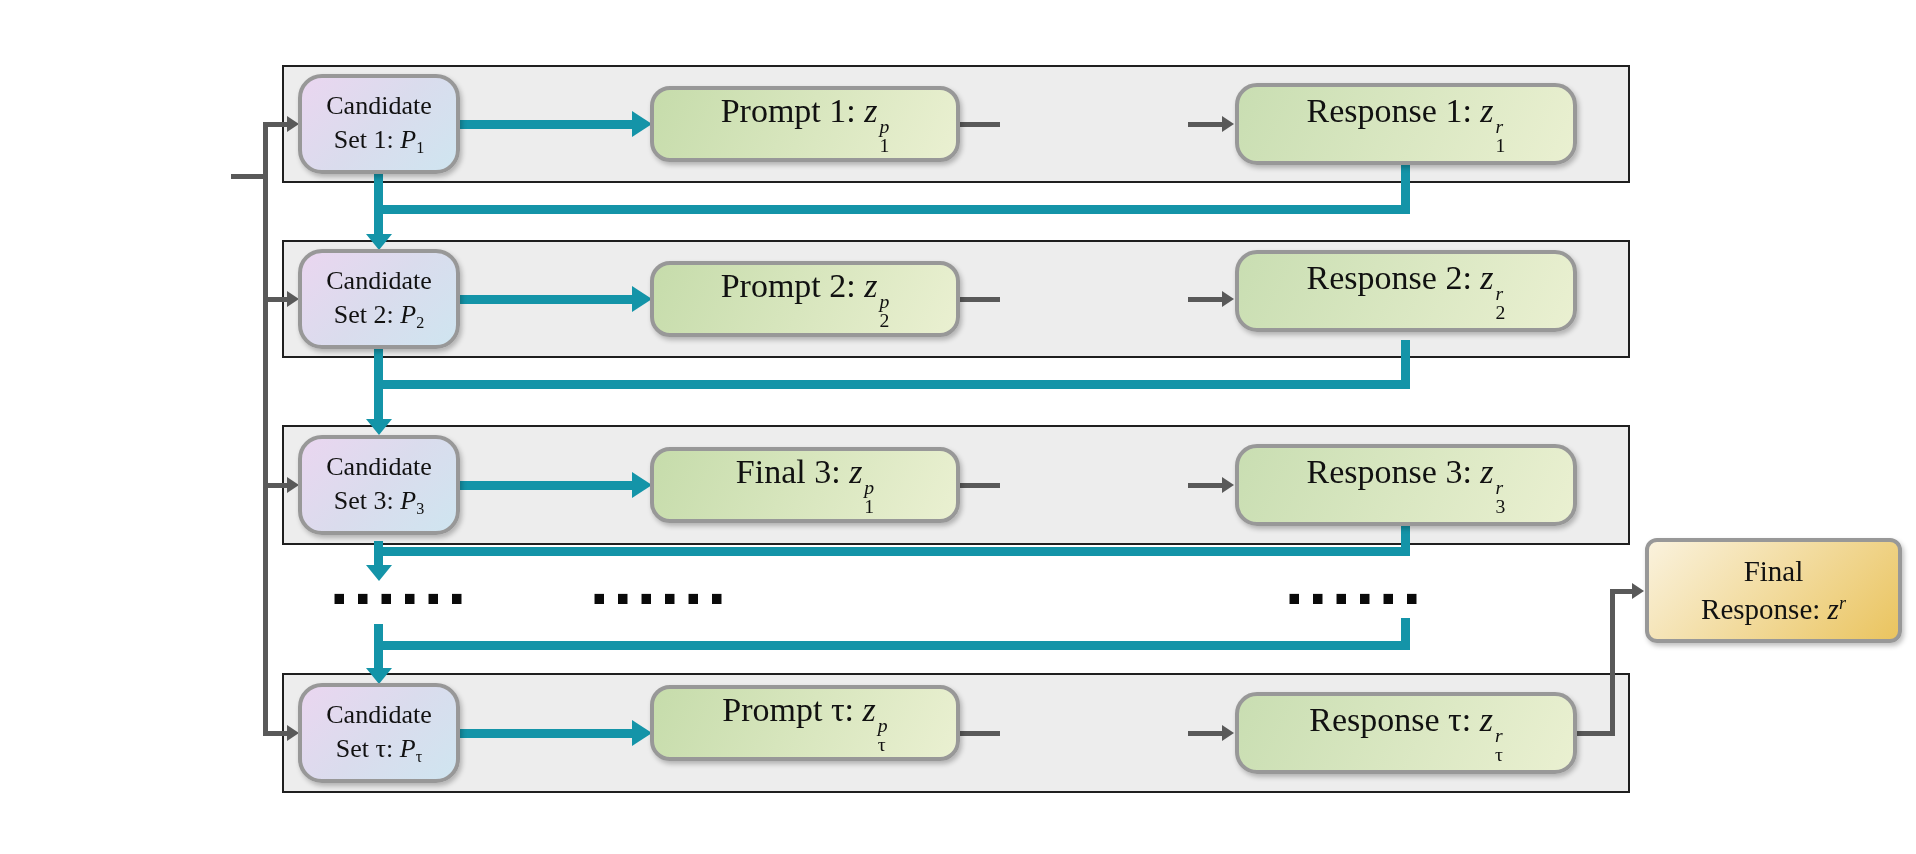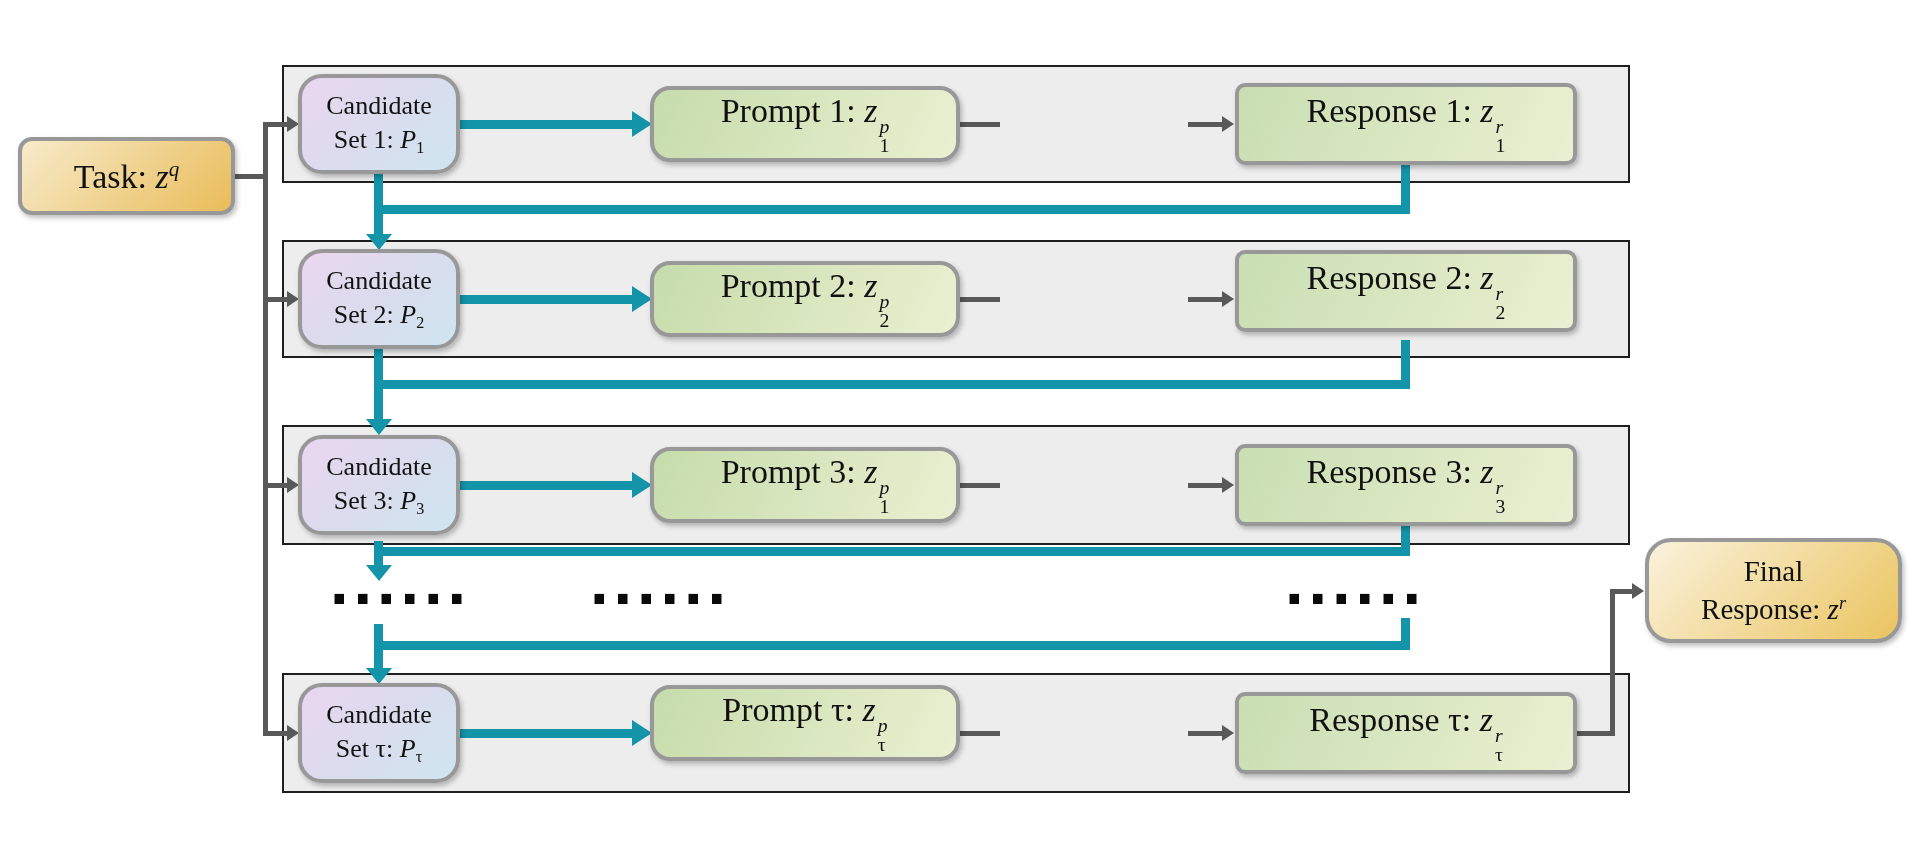--- a/index.html
+++ b/index.html
@@ -10,30 +10,30 @@
   .seg{position:absolute;z-index:2;}
   .teal{background:#1494a8;}
   .gray{background:#595959;}
   .box{position:absolute;display:flex;align-items:center;justify-content:center;text-align:center;
        border:4px solid #989898;box-sizing:border-box;z-index:4;
        box-shadow:2px 3px 5px rgba(0,0,0,0.25);}
   .candidate{left:298px;width:162px;height:100px;border-radius:24px;font-size:26px;line-height:1.3;
              background:linear-gradient(135deg,#ead6f0 0%,#dadced 50%,#cfe5f0 100%);}
   .prompt{left:650px;width:310px;height:76px;border-radius:20px;font-size:34px;
           background:linear-gradient(115deg,#c6dcab 0%,#eaf0d1 100%);}
-  .response{left:1235px;width:342px;height:82px;border-radius:10px;font-size:34px;
+  .response{left:1235px;width:342px;height:82px;border-radius:22px;font-size:34px;
             background:linear-gradient(115deg,#c9deb2 0%,#eaf0d1 100%);font-family:Liberation Serif, serif;}
   .llm{position:absolute;left:997px;top:25px;width:193px;height:818px;border-radius:40px;
        border:5px solid #989898;display:flex;align-items:center;justify-content:center;
        background:linear-gradient(100deg,#0beef4 0%,#6fd3f0 55%,#bedbee 100%);
        z-index:6;font-size:50px;font-weight:bold;letter-spacing:3px;
        padding-bottom:95px;box-sizing:border-box;box-shadow:3px 3px 6px rgba(0,0,0,0.25);}
   .task{left:18px;top:137px;width:217px;height:78px;border-radius:14px;font-size:34px;
         background:linear-gradient(135deg,#f7ebcb 0%,#e9bc59 100%);}
-  .final{left:1645px;top:538px;width:257px;height:105px;border-radius:26px;font-size:29px;line-height:1.3;
+  .final{left:1645px;top:538px;width:257px;height:105px;border-radius:12px;font-size:29px;line-height:1.3;
          background:linear-gradient(135deg,#faf2dd 0%,#eac45f 100%);}
   .mvar{font-style:italic;}
   .sup{font-size:0.62em;vertical-align:0.55em;font-style:italic;}
   .sub{font-size:0.62em;vertical-align:-0.28em;}
   .supsub{display:inline-flex;flex-direction:column;align-items:flex-start;
           font-size:0.58em;line-height:1.0;vertical-align:-0.55em;margin-left:2px;}
   .ss-sup{font-style:italic;}
   .dots{position:absolute;z-index:3;font-family:"DejaVu Sans",sans-serif;font-weight:bold;
         font-size:54px;letter-spacing:3px;line-height:1;color:#0a0a0a;}
   .ah{position:absolute;width:0;height:0;z-index:3;}
@@ -107,23 +107,20 @@
 
   <div class="seg teal" style="left:374px;top:624px;width:9px;height:46px;"></div>
   <div class="seg teal" style="left:374px;top:641px;width:1036px;height:9px;"></div>
   <div class="seg teal" style="left:1401px;top:618px;width:9px;height:28px;"></div>
   <div class="ah ah-d-teal" style="left:366px;top:668px;"></div>
 
   <div class="dots" style="left:329px;top:559px;">......</div>
   <div class="dots" style="left:589px;top:559px;">......</div>
   <div class="dots" style="left:1284px;top:559px;">......</div>
 
-  <div class="box task">
-    <span><span>Task: </span><span class="mvar">z</span><span class="sup">q</span></span>
-  </div>
 
   <div class="box candidate" style="top:74px;">
     <div>
       <div>Candidate</div>
       <div><span>Set 1: </span><span class="mvar">P</span><span class="sub">1</span></div>
     </div>
   </div>
   <div class="box prompt" style="top:86px;">
     <span><span>Prompt 1: </span><span class="mvar">z</span><span class="supsub">
           <span class="ss-sup">p</span>
@@ -156,21 +153,21 @@
         </span></span>
   </div>
 
   <div class="box candidate" style="top:435px;">
     <div>
       <div>Candidate</div>
       <div><span>Set 3: </span><span class="mvar">P</span><span class="sub">3</span></div>
     </div>
   </div>
   <div class="box prompt" style="top:447px;">
-    <span><span>Prompt 3: </span><span class="mvar">z</span><span class="supsub">
+    <span><span>Final 3: </span><span class="mvar">z</span><span class="supsub">
           <span class="ss-sup">p</span>
           <span class="ss-sub">1</span>
         </span></span>
   </div>
   <div class="box response" style="top:444px;">
     <span><span>Response 3: </span><span class="mvar">z</span><span class="supsub">
           <span class="ss-sup">r</span>
           <span class="ss-sub">3</span>
         </span></span>
   </div>

